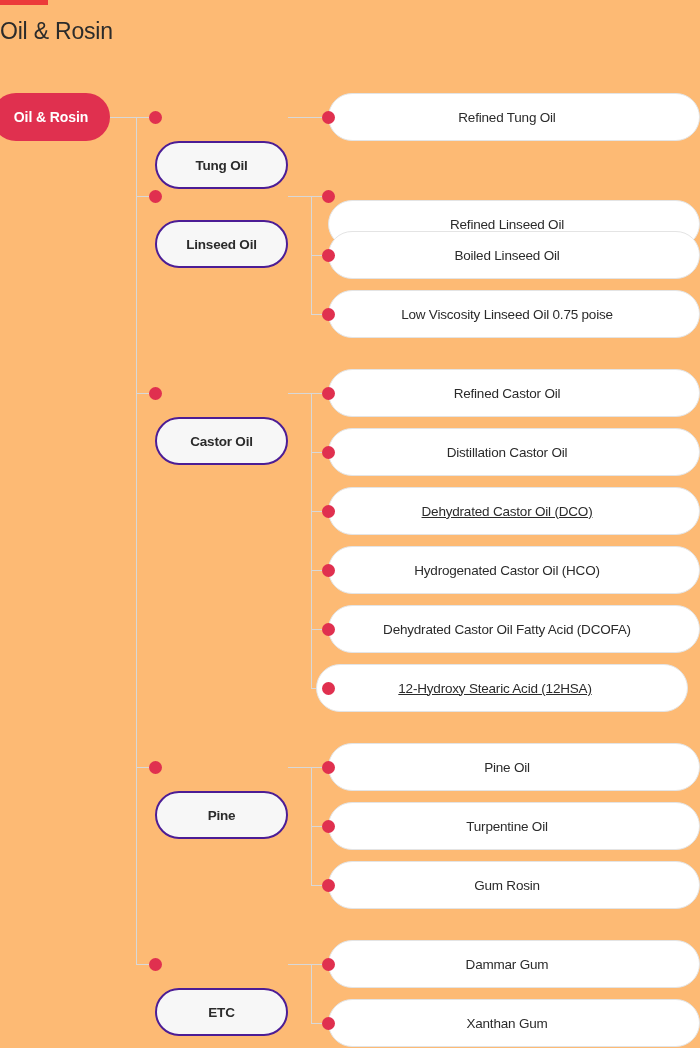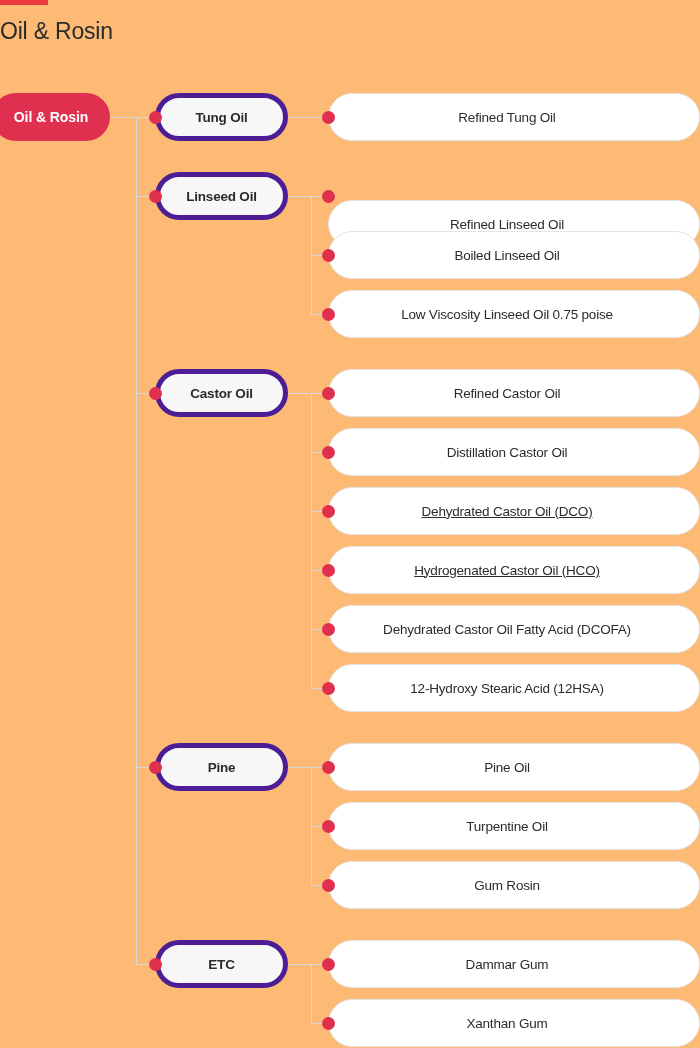--- a/index.html
+++ b/index.html
@@ -74,27 +74,28 @@
     color: #ffffff;
     font-size: 14px;
     font-weight: 700;
     left: -8px;
     width: 118px;
     letter-spacing: -0.1px;
   }
 
   .node-l2 {
     background: #f7f7f7;
-    border: 5px solid #4c1d95;
+    border: 2px solid #4c1d95;
     color: #2b2b2b;
     font-size: 13.5px;
     font-weight: 700;
     left: 155px;
     width: 133px;
     letter-spacing: -0.2px;
+    margin-top: 48px;
   }
 
   .node-l3 {
     background: #ffffff;
     border: 1px solid #e4e4e4;
     color: #2b2b2b;
     font-size: 13.5px;
     font-weight: 400;
     left: 328px;
     width: 372px;
@@ -188,29 +189,29 @@
         </div>
         <div class="dot" style="left: 321.5px; top: 386.5px; background: rgb(224, 48, 79);"></div>
         <div class="node node-l3" style="left: 328px; width: 372px; top: 428px;">
           <span class="node-label">Distillation Castor Oil</span>
         </div>
         <div class="dot" style="left: 321.5px; top: 445.5px; background: rgb(224, 48, 79);"></div>
         <div class="node node-l3" style="left: 328px; width: 372px; top: 487px; text-decoration: underline;">
           <span class="node-label">Dehydrated Castor Oil (DCO)</span>
         </div>
         <div class="dot" style="left: 321.5px; top: 504.5px; background: rgb(224, 48, 79);"></div>
-        <div class="node node-l3" style="left: 328px; width: 372px; top: 546px; text-decoration: underline;">
+        <div class="node node-l3" style="left: 328px; width: 372px; top: 546px;">
           <span class="node-label">Hydrogenated Castor Oil (HCO)</span>
         </div>
         <div class="dot" style="left: 321.5px; top: 563.5px; background: rgb(224, 48, 79);"></div>
         <div class="node node-l3" style="left: 328px; width: 372px; top: 605px;">
           <span class="node-label">Dehydrated Castor Oil Fatty Acid (DCOFA)</span>
         </div>
         <div class="dot" style="left: 321.5px; top: 622.5px; background: rgb(224, 48, 79);"></div>
-        <div class="node node-l3" style="left: 328px; width: 372px; top: 664px;">
+        <div class="node node-l3" style="left: 316px; width: 372px; top: 664px; text-decoration: underline;">
           <span class="node-label">12-Hydroxy Stearic Acid (12HSA)</span>
         </div>
         <div class="dot" style="left: 321.5px; top: 681.5px; background: rgb(224, 48, 79);"></div>
         <div class="node node-l2" style="left: 155px; width: 133px; top: 743px;">
           <span class="node-label">Pine</span>
         </div>
         <div class="dot" style="left: 148.5px; top: 760.5px; background: rgb(224, 48, 79);"></div>
         <div class="node node-l3" style="left: 328px; width: 372px; top: 743px;">
           <span class="node-label">Pine  Oil</span>
         </div>

